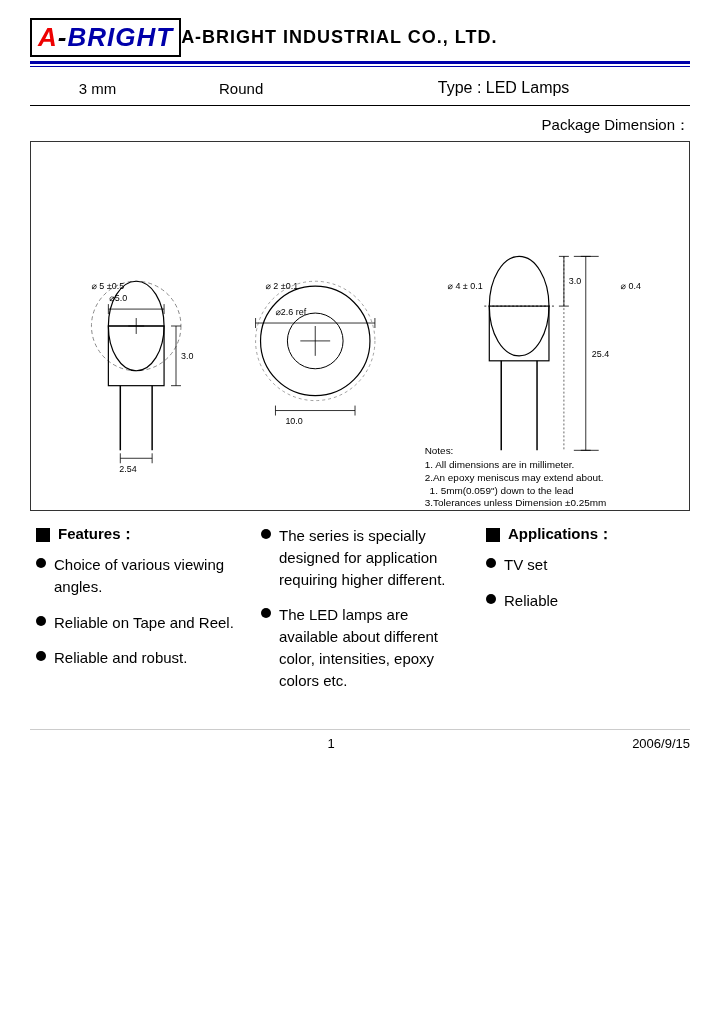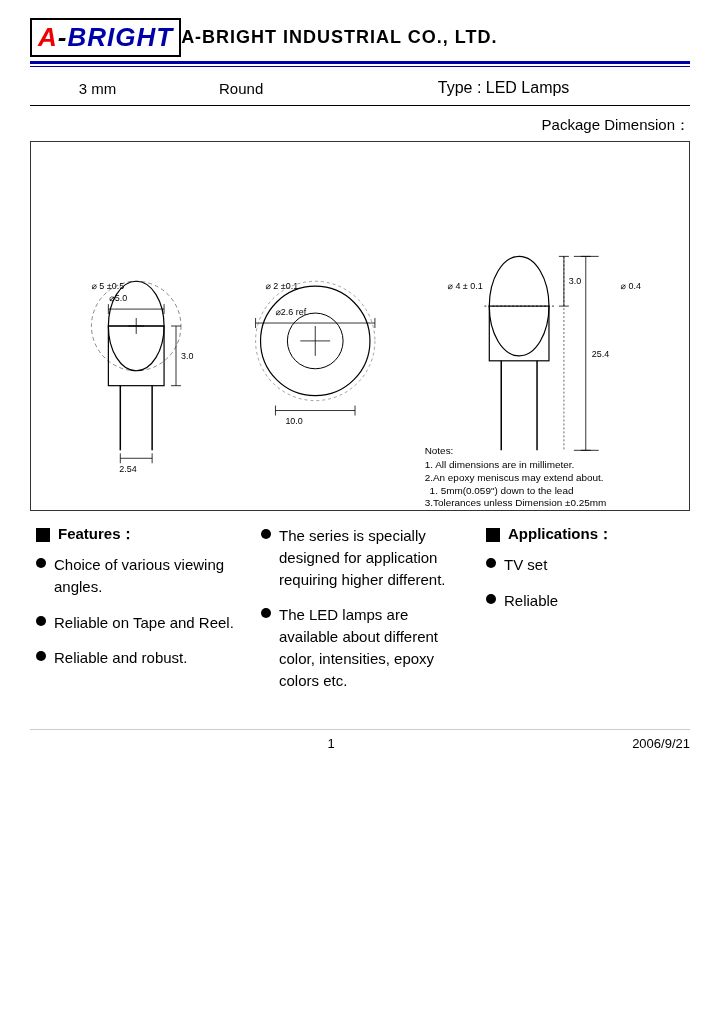--- a/index.html
+++ b/index.html
@@ -282,14 +282,14 @@
     <div class="bullet-item">
       <span class="circle-bullet"></span>
       <span>Reliable</span>
     </div>
   </div>
 </div>
 
 <div class="footer">
   <span></span>
   <span>1</span>
-  <span>2006/9/21</span>
+  <span>2006/9/15</span>
 </div>
 
 </body></html>

